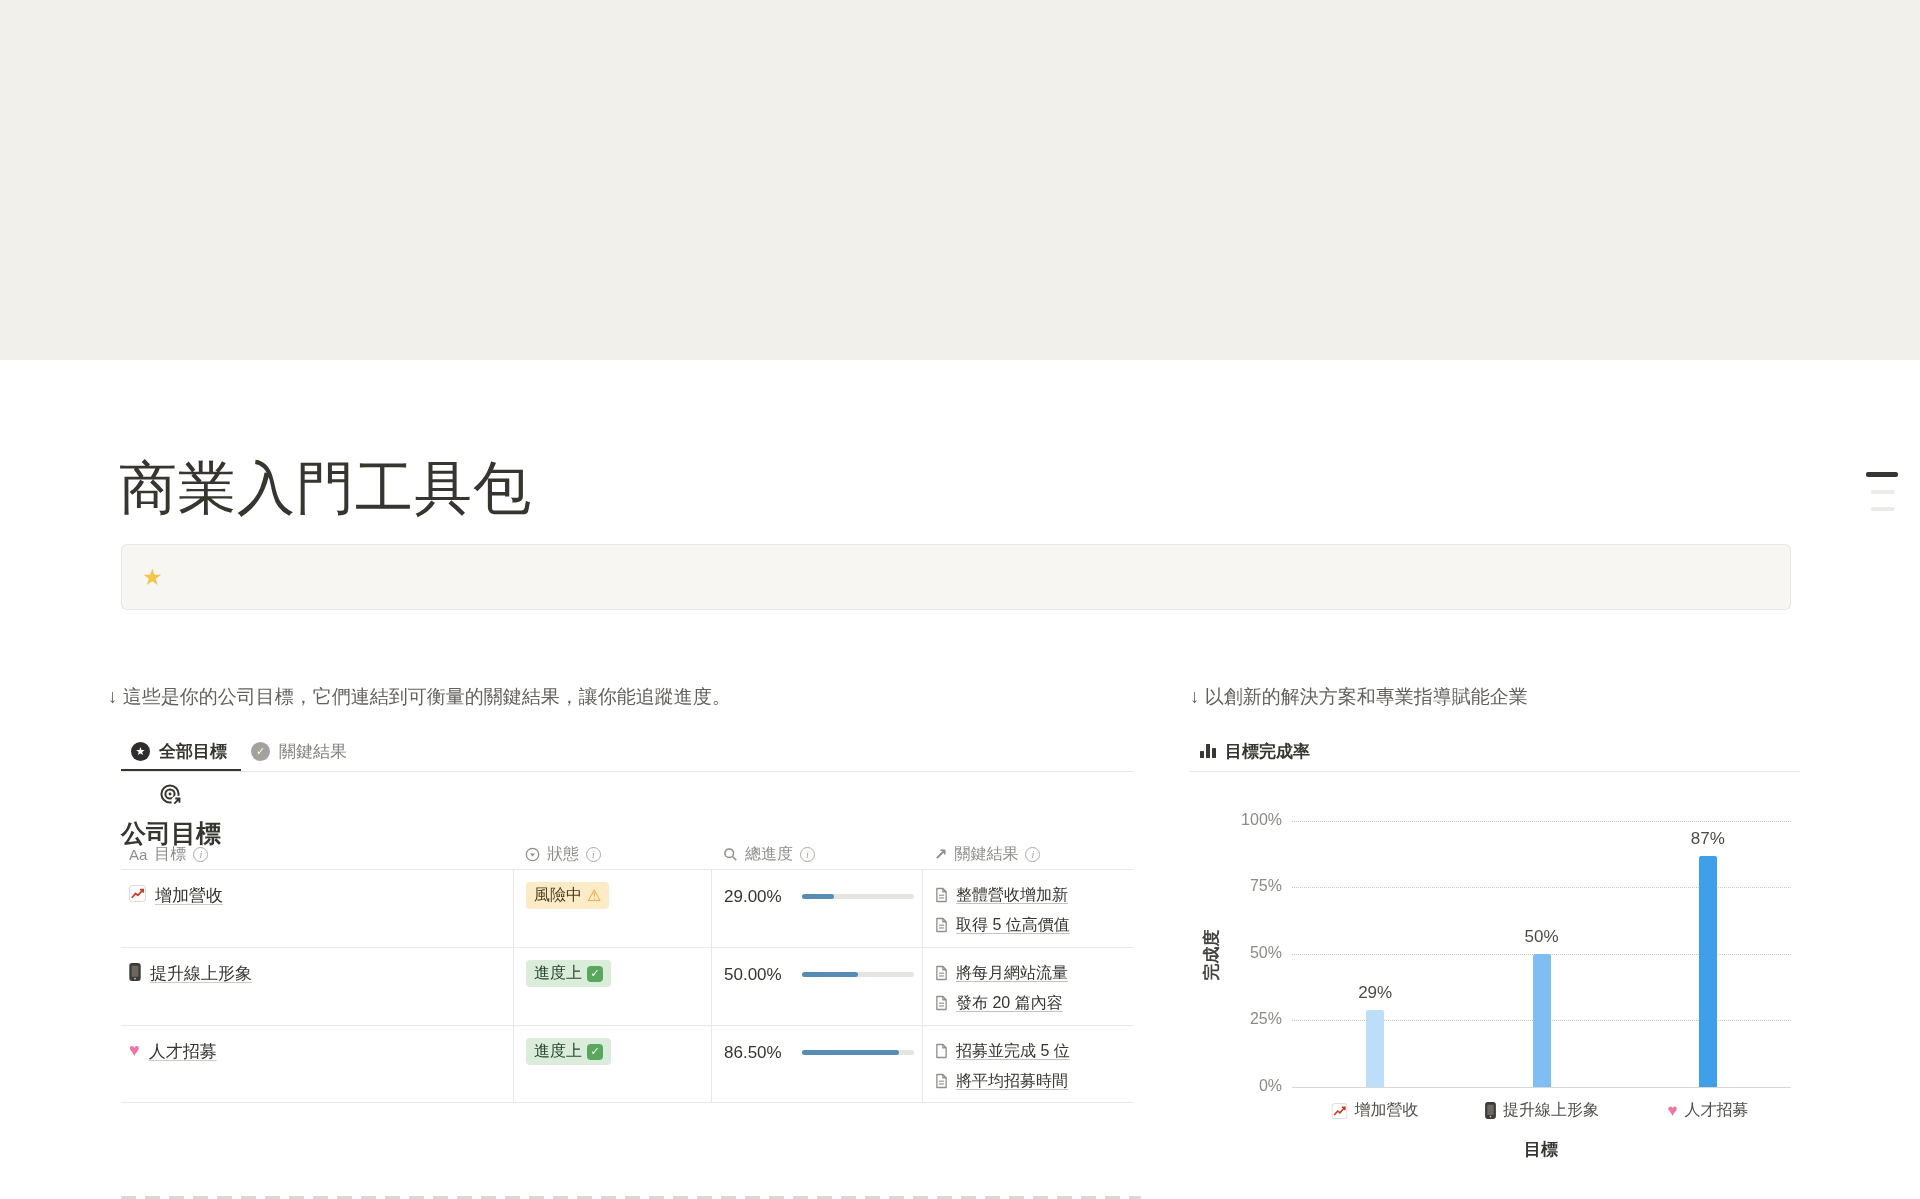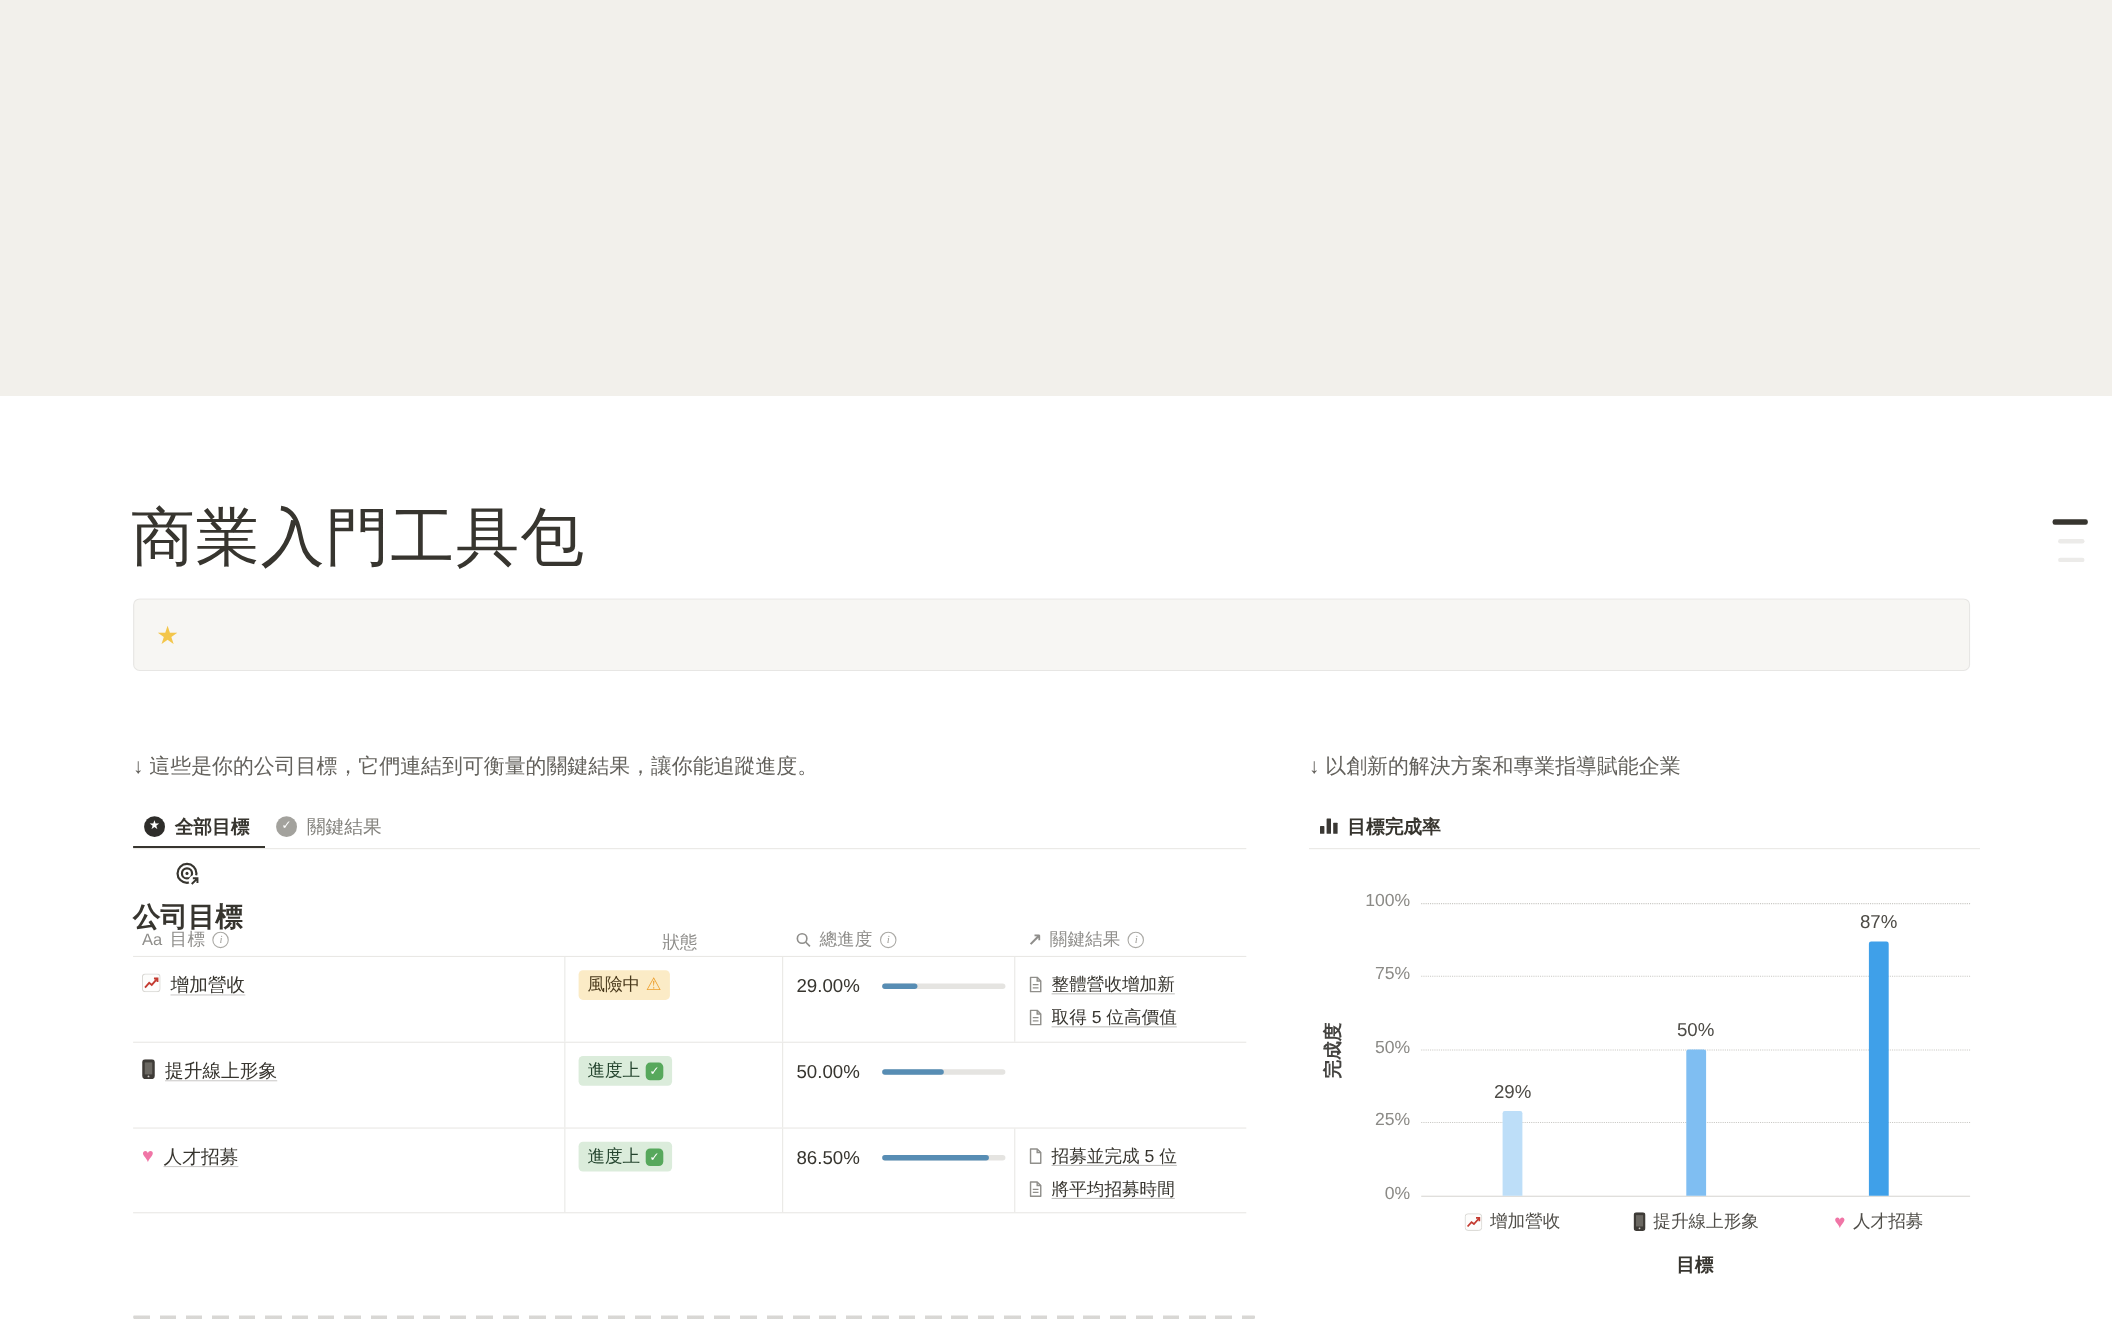--- a/index.html
+++ b/index.html
@@ -23,21 +23,21 @@
 
   
   .callout{position:absolute;left:121px;top:544px;width:1670px;height:66px;background:#F7F6F3;
     border:1px solid rgba(55,53,47,0.08);border-radius:6px;display:flex;align-items:center;
     padding:0 20px;gap:16px;}
   .callout .star{font-size:23px;color:#F3C64B;line-height:1;}
   .callout .callout-text{font-size:20px;color:#37352F;}
 
   
   .intro{position:absolute;top:684px;font-size:19px;color:#63615C;}
-  .intro.left{left:121px;}
+  .intro.left{left:108px;}
   .intro.right{left:1190px;}
 
   
   .tabbar{position:absolute;top:731px;height:41px;border-bottom:1px solid #E9E8E5;display:flex;align-items:stretch;}
   .tabbar.left{left:121px;width:1012px;}
   .tabbar.right{left:1190px;width:610px;}
   .tab{display:flex;align-items:center;gap:9px;padding:0 14px 0 10px;font-size:17px;cursor:pointer;}
   .tab.active{font-weight:600;color:#37352F;box-shadow:inset 0 -2px 0 #37352F;}
   .tab.inactive{color:#83827D;}
   .badge-circle{width:19px;height:19px;border-radius:50%;display:inline-flex;align-items:center;justify-content:center;
@@ -52,21 +52,21 @@
   .db-title .db-title-text{font-size:25px;font-weight:700;color:#37352F;}
 
   
   .thead{position:absolute;left:121px;top:840px;width:1012px;height:29px;display:flex;}
   .th{display:flex;align-items:center;gap:7px;color:#8F8E8B;font-size:16px;overflow:hidden;white-space:nowrap;}
   .th .aa{font-size:15px;color:#8F8E8B;}
   .th .rel{font-size:16px;font-weight:600;color:#8F8E8B;}
   .info-i{width:15px;height:15px;border:1px solid #ABAAA6;border-radius:50%;color:#A2A19C;font-size:10px;
     display:inline-flex;align-items:center;justify-content:center;font-style:italic;font-family:"Liberation Serif",serif;flex:none;}
   .c1{width:392px;padding-left:8px;}
-  .c2{width:198px;padding-left:12px;flex-direction:column;}
+  .c2{width:198px;padding-left:12px;}
   .c3{width:211px;padding-left:12px;}
   .c4{width:211px;padding-left:12px;}
 
   .tbody{position:absolute;left:121px;top:869px;width:1012px;}
   .trow{display:flex;height:78px;border-top:1px solid #E9E8E5;}
   .tbody .trow:last-child{border-bottom:1px solid #E9E8E5;}
   .td{overflow:hidden;}
   .td.c2,.td.c3,.td.c4{border-left:1px solid #E9E8E5;}
   .goal-cell{display:flex;align-items:center;gap:9px;padding-top:14px;align-items:flex-start;cursor:pointer;}
   .goal-cell .emoji{flex:none;margin-top:1px;}
@@ -262,20 +262,40 @@
           <span>進度上</span>
           <span class="check-sq">✓</span>
         </span>
       </div>
       <div class="td c3 progress-cell">
         <span class="progress-num">50.00%</span>
         <span class="track">
             <span class="fill" style="width: 50%;"></span>
           </span>
       </div>
+      <div class="td c4 kr-cell">
+        <div class="kr-line">
+          <svg width="13" height="16" viewBox="0 0 14 17">
+            <path d="M2 1.5 H8.5 L12 5 V15.5 H2 Z" fill="none" stroke="#908F8B" stroke-width="1.4" stroke-linejoin="round"></path>
+            <path d="M8.5 1.5 V5 H12" fill="none" stroke="#908F8B" stroke-width="1.4"></path>
+            <line x1="4.2" y1="8.7" x2="9.8" y2="8.7" stroke="#908F8B" stroke-width="1.2"></line>
+            <line x1="4.2" y1="11.7" x2="9.8" y2="11.7" stroke="#908F8B" stroke-width="1.2"></line>
+          </svg>
+          <span class="kr-text">將每月網站流量</span>
+        </div>
+        <div class="kr-line">
+          <svg width="13" height="16" viewBox="0 0 14 17">
+            <path d="M2 1.5 H8.5 L12 5 V15.5 H2 Z" fill="none" stroke="#908F8B" stroke-width="1.4" stroke-linejoin="round"></path>
+            <path d="M8.5 1.5 V5 H12" fill="none" stroke="#908F8B" stroke-width="1.4"></path>
+            <line x1="4.2" y1="8.7" x2="9.8" y2="8.7" stroke="#908F8B" stroke-width="1.2"></line>
+            <line x1="4.2" y1="11.7" x2="9.8" y2="11.7" stroke="#908F8B" stroke-width="1.2"></line>
+          </svg>
+          <span class="kr-text">發布 20 篇內容</span>
+        </div>
+      </div>
     </div>
 
     <div class="trow">
       <div class="td c1 goal-cell">
         <span class="emoji heart">♥</span>
         <span class="goal-title">人才招募</span>
       </div>
       <div class="td c2 status-cell">
         <span class="pill green">
           <span>進度上</span>

